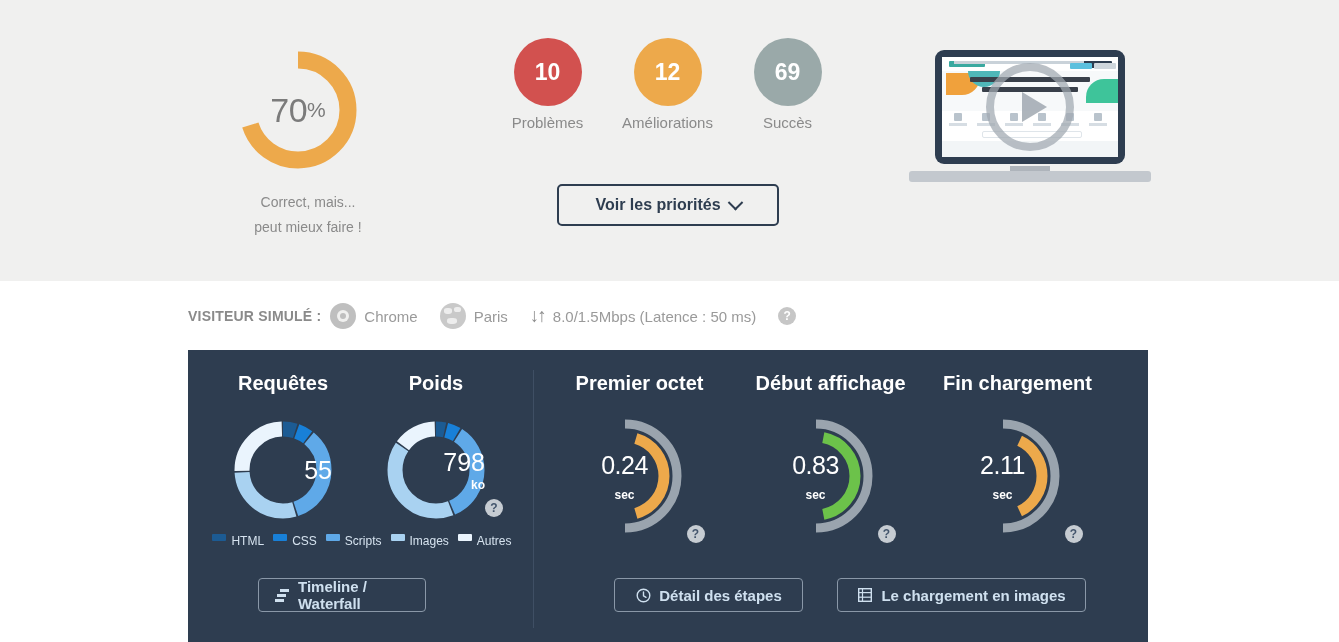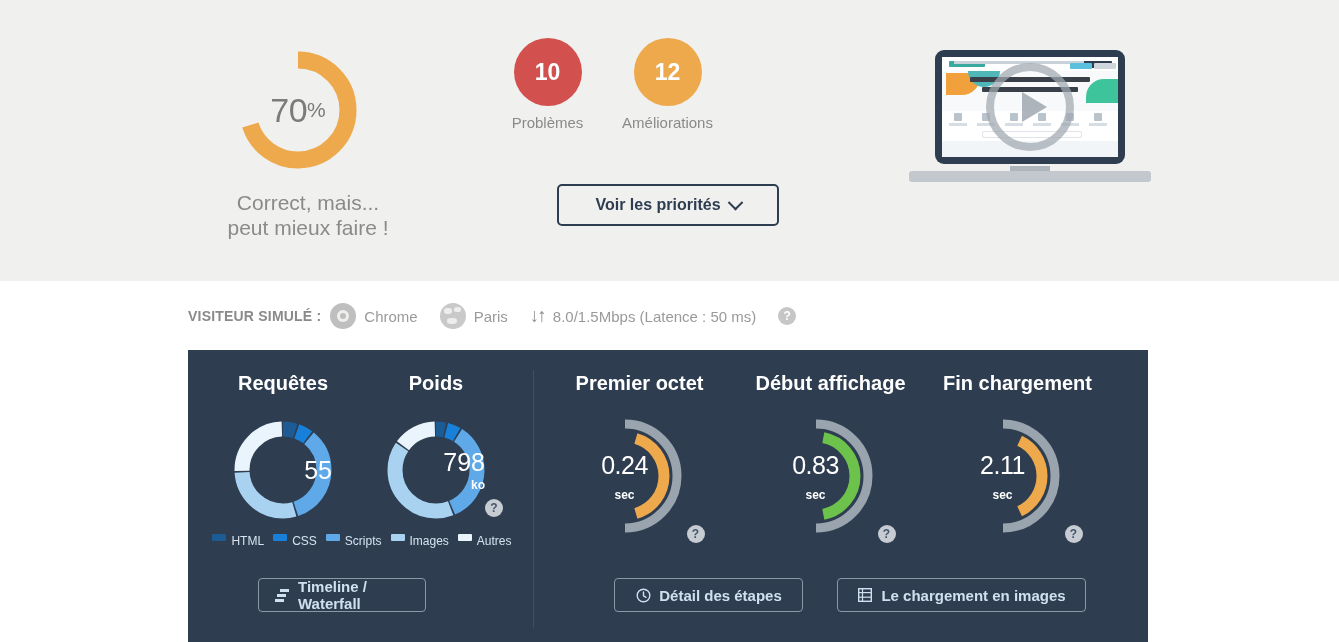--- a/index.html
+++ b/index.html
@@ -24,21 +24,21 @@
   }
   .score-donut svg { display: block; }
   .score-center {
     position: absolute; left: 48px; top: 28px; width: 124px; height: 124px;
     display: flex; align-items: center; justify-content: center;
   }
   .score-num { font-size: 34px; color: #7b7b7b; font-weight: 400; letter-spacing: -.5px;}
   .score-pct { font-size: 21px; color: #7b7b7b; font-weight: 400; }
   .score-caption {
     position: absolute; left: 0; top: 170px; width: 240px;
-    text-align: center; color: #8a8a8a; font-size: 21px; line-height: 25px;
+    text-align: center; color: #8a8a8a; font-size: 14px; line-height: 25px;
   }
 
   
   .circles { position: absolute; left: 485px; top: 38px; width: 375px; height: 110px; }
   .circle-item { position: absolute; width: 125px; text-align: center; }
   .circle-item.c0 { left: 0; }
   .circle-item.c1 { left: 120px; }
   .circle-item.c2 { left: 240px; }
   .circle-ball {
     width: 68px; height: 68px; border-radius: 50%;
@@ -221,20 +221,26 @@
         <div class="circle-ball" id="ball0" style="background: rgb(210, 81, 79);">
           <span>10</span>
         </div>
         <div class="circle-label">Problèmes</div>
       </div>
       <div class="circle-item c1">
         <div class="circle-ball" id="ball1" style="background: rgb(237, 169, 75);">
           <span>12</span>
         </div>
         <div class="circle-label">Améliorations</div>
+      </div>
+      <div class="circle-item c2">
+        <div class="circle-ball" id="ball2" style="background: rgb(154, 169, 169);">
+          <span>69</span>
+        </div>
+        <div class="circle-label">Succès</div>
       </div>
     </div>
 
     <div class="prio-btn">
       <span>Voir les priorités</span>
       <span class="chev"></span>
     </div>
 
     <div class="laptop">
       <div class="laptop-lid">

